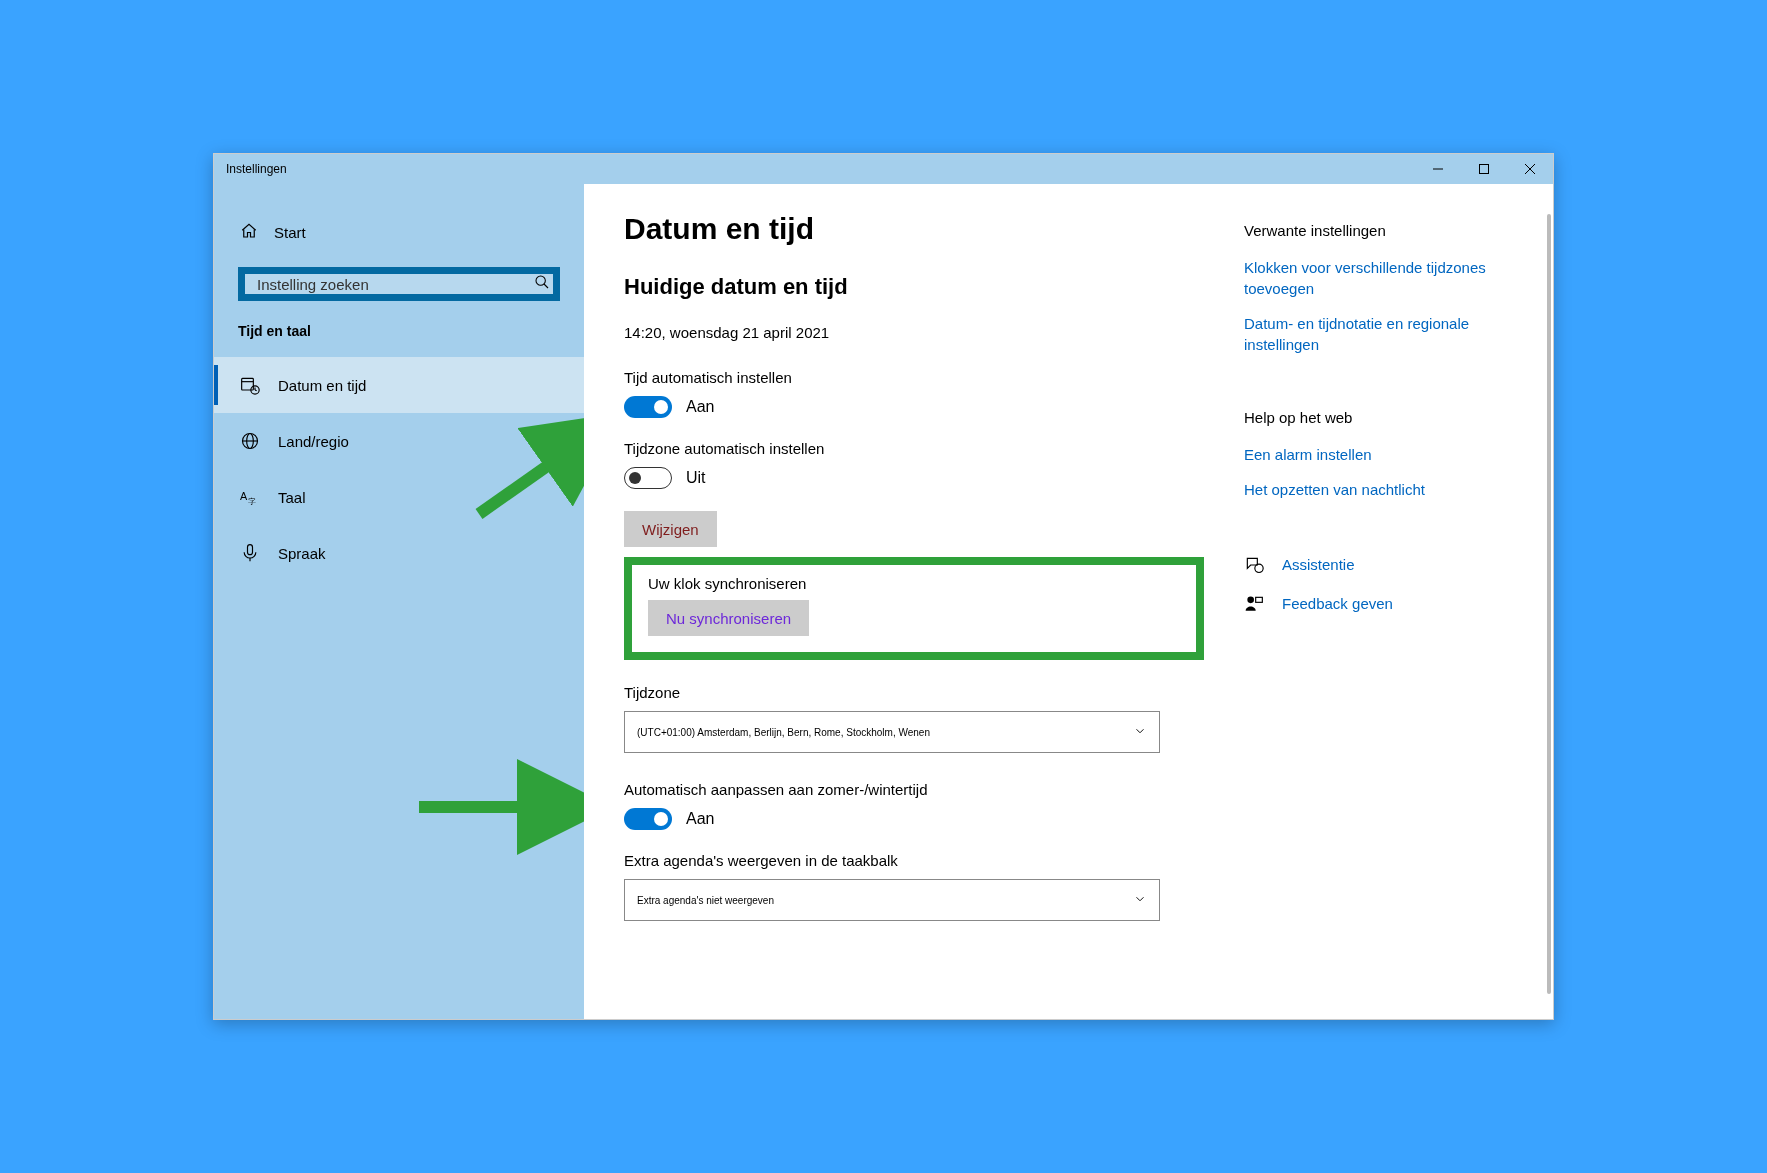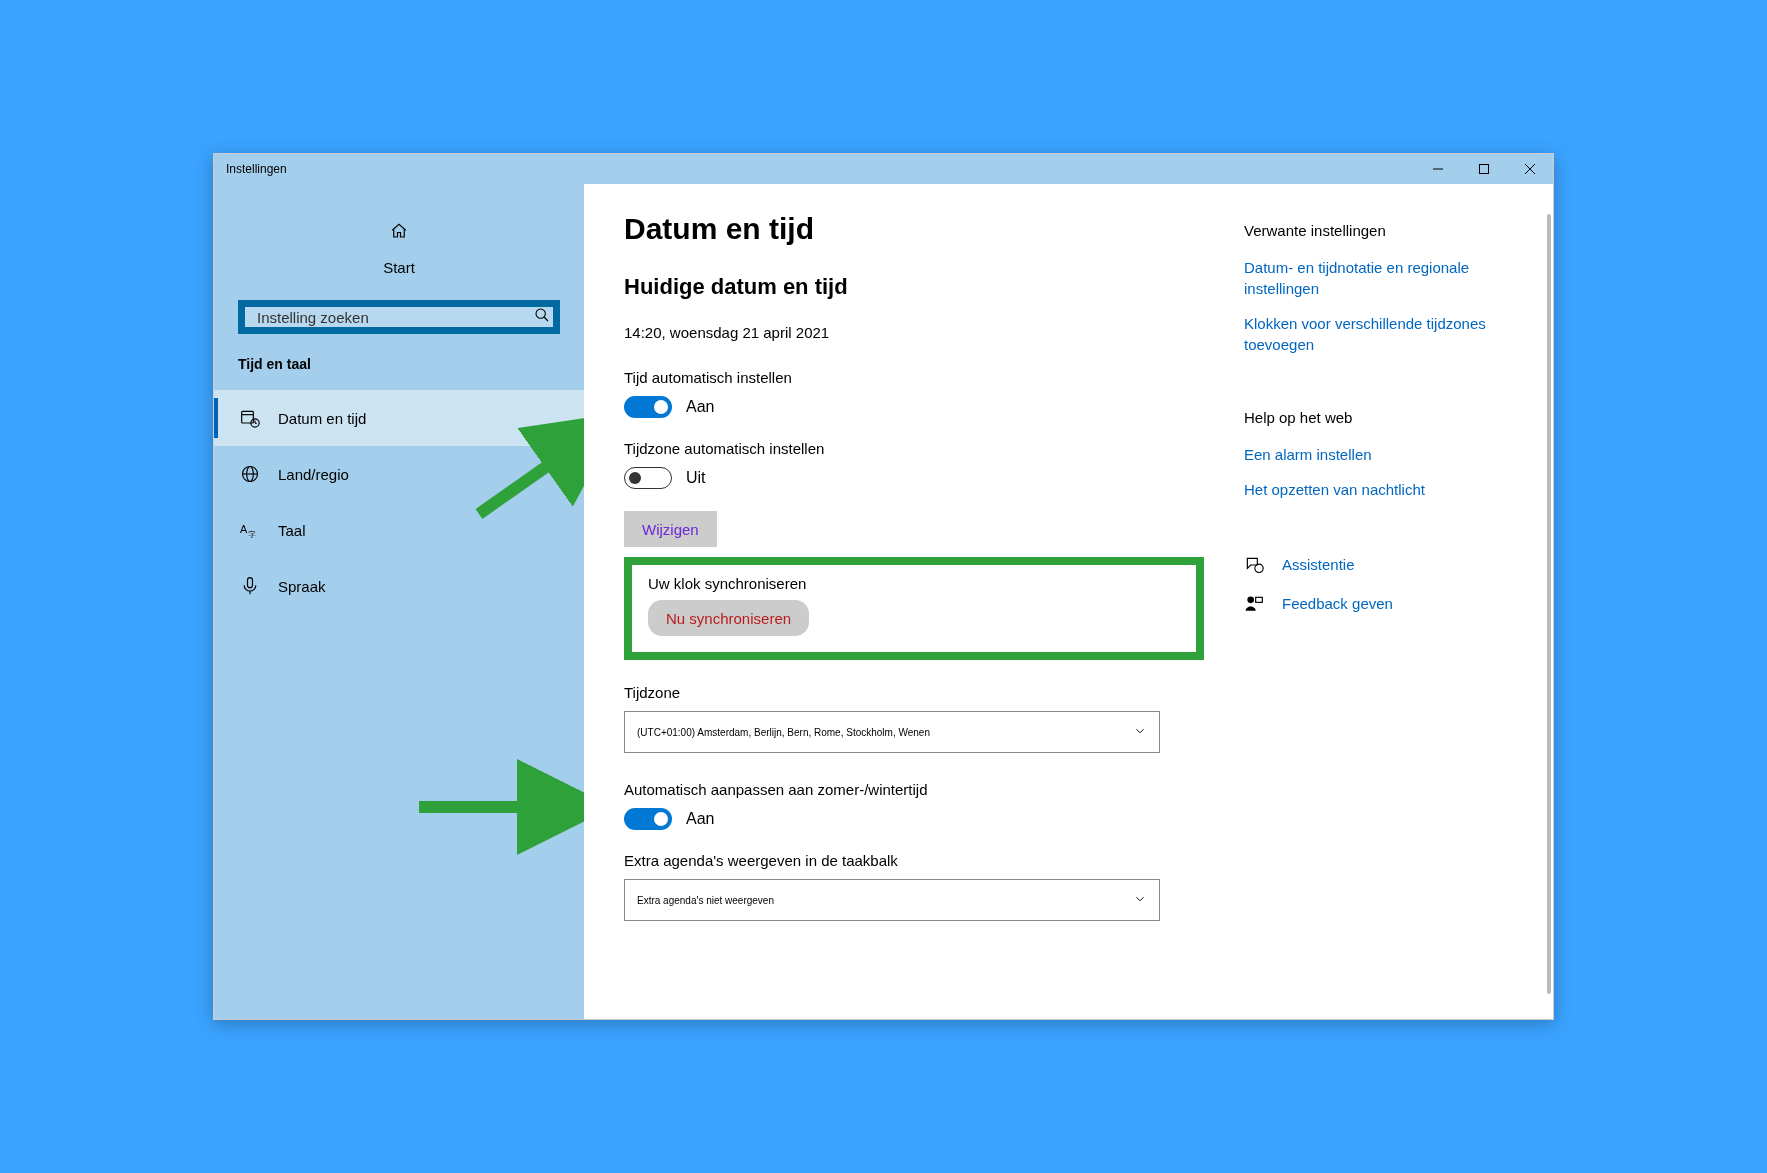--- a/index.html
+++ b/index.html
@@ -40,21 +40,21 @@
   .sidebar{
     width:370px;
     background:#a4cfec;
     padding-top:34px;
     box-sizing:border-box;
     flex:0 0 auto;
     position:relative;
   }
   .sidebar .home{
     display:flex;align-items:center;gap:16px;padding:4px 26px 18px;
-    font-size:15px;color:#000;flex-direction:column;
+    font-size:15px;color:#000;
   }
   .search{
     margin:6px 24px 22px;
     position:relative;
   }
   .search input{
     width:100%;height:34px;box-sizing:border-box;
     background:#b7d8ee;
     border:7px solid #0369a1;
     padding:0 36px 0 12px;
@@ -98,23 +98,23 @@
     content:"";position:absolute;width:14px;height:14px;border-radius:50%;
     background:#fff;right:4px;top:4px;
   }
   .sw.off{background:#fff;border:1px solid #333;box-sizing:border-box;}
   .sw.off::after{
     content:"";position:absolute;width:12px;height:12px;border-radius:50%;
     background:#333;left:4px;top:4px;
   }
   .btn-gray{
     display:inline-flex;align-items:center;justify-content:center;
-    height:36px;padding:0 18px;background:#ccc;color:#6d28d9;font-size:15px;
-  }
-  .btn-gray.enabled{color:#b91c1c;border-radius:14px;}
+    height:36px;padding:0 18px;background:#ccc;color:#7f1d1d;font-size:15px;
+  }
+  .btn-gray.enabled{color:#6d28d9;}
   .box-highlight{
     border:8px solid #2fa13a;padding:10px 16px 16px;margin:10px 0 24px;
   }
   .section-label{font-size:15px;margin:0 0 8px;}
   .sync-info{font-size:15px;color:#555;line-height:1.5;margin-bottom:12px;}
   .select{
     height:40px;border:1px solid #888;display:flex;align-items:center;justify-content:space-between;
     padding:0 12px;font-size:10px;width:510px;
   }
   .right{flex:0 0 300px;padding-top:10px;}
@@ -290,22 +290,22 @@
         <div class="select">
           <span>Extra agenda's niet weergeven</span>
           <span><svg width="14" height="14" viewBox="0 0 24 24" fill="none" stroke="#000" stroke-width="1.6">
                 <polyline points="6 9 12 15 18 9"></polyline>
               </svg></span>
         </div>
       </div>
 
       <div class="right">
         <h3>Verwante instellingen</h3>
+        <a class="link">Klokken voor verschillende tijdzones toevoegen</a>
         <a class="link">Datum- en tijdnotatie en regionale instellingen</a>
-        <a class="link">Klokken voor verschillende tijdzones toevoegen</a>
         <div class="spacer"></div>
         <h3>Help op het web</h3>
         <a class="link">Een alarm instellen</a>
         <a class="link">Het opzetten van nachtlicht</a>
         <div class="spacer"></div>
         <div class="help-row">
           <span class="ic">
             <svg width="20" height="20" viewBox="0 0 24 24" fill="none" stroke="#000" stroke-width="1.4">
                 <path d="M4 4h12v8H8l-4 4z"></path>
                 <circle cx="18" cy="16" r="5"></circle>

